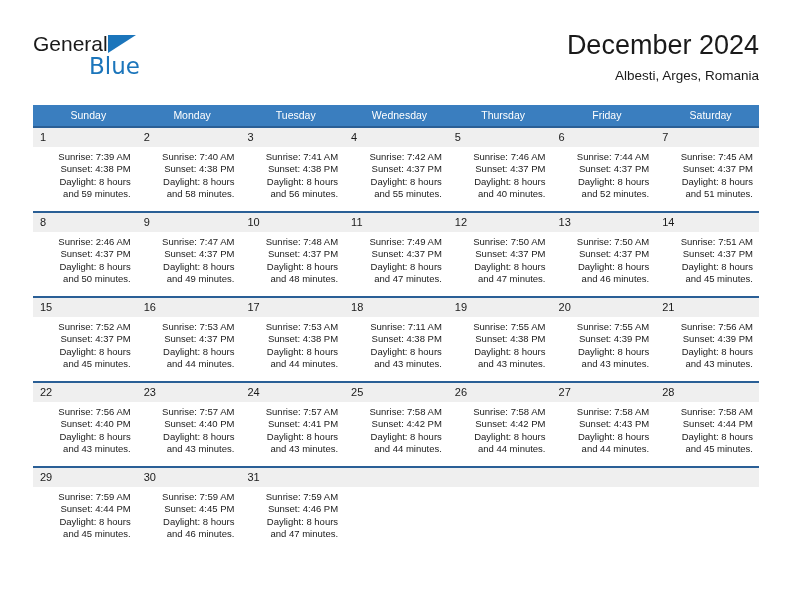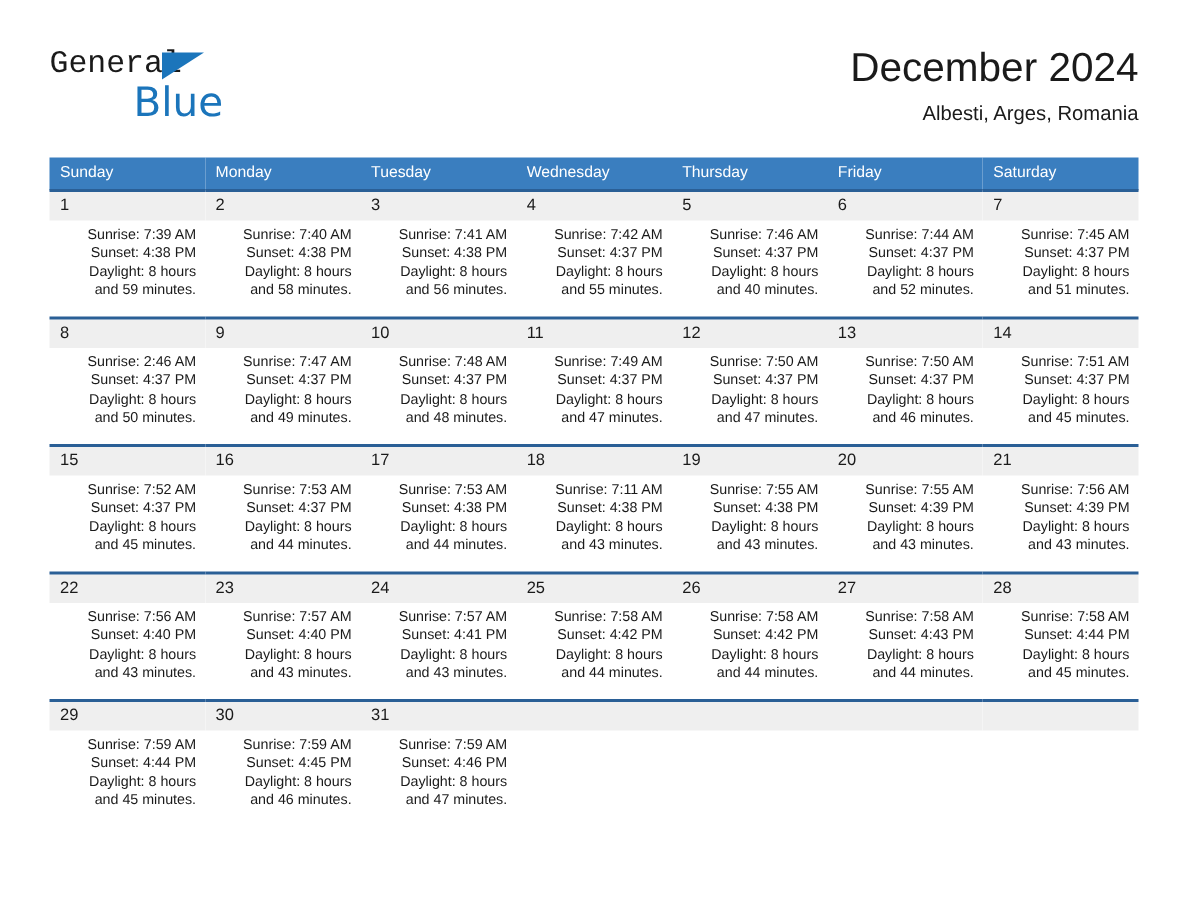--- a/index.html
+++ b/index.html
@@ -36,37 +36,37 @@
     width: 200px;
     height: 60px;
   }
   .logo-general {
     position: absolute;
     left: 0;
     top: 0;
     font-size: 21px;
     letter-spacing: 0px;
     color: #1a1a1a;
-    font-family: Liberation Mono, monospace;
+    font-family: Liberation Sans, sans-serif;
     font-weight: 400;
   }
   .logo-triangle {
     position: absolute;
     left: 75px;
     top: 3px;
     width: 0;
     height: 0;
     border-left: 28px solid #1b75bb;
     border-bottom: 18px solid transparent;
   }
   .logo-blue {
     position: absolute;
     left: 56px;
     top: 21px;
-    font-size: 27px;
+    font-size: 23px;
     color: #1b75bb;
     font-family: "DejaVu Sans", sans-serif;
     font-weight: 400;
   }
   .title-block {
     position: absolute;
     right: 0;
     top: 0;
     text-align: right;
   }
@@ -94,21 +94,21 @@
     top: 105px;
     width: 726px;
     border-collapse: collapse;
     table-layout: fixed;
   }
   .calendar th {
     background: #3a7ebf;
     color: #ffffff;
     font-size: 10.5px;
     font-weight: normal;
-    text-align: left;
+    text-align: center;
     padding: 4px 0 5px 7px;
     height: 12px;
     border: none;
   }
   .calendar td {
     width: 103.71px;
     vertical-align: top;
     padding: 0;
     border: none;
     background: #ffffff;

